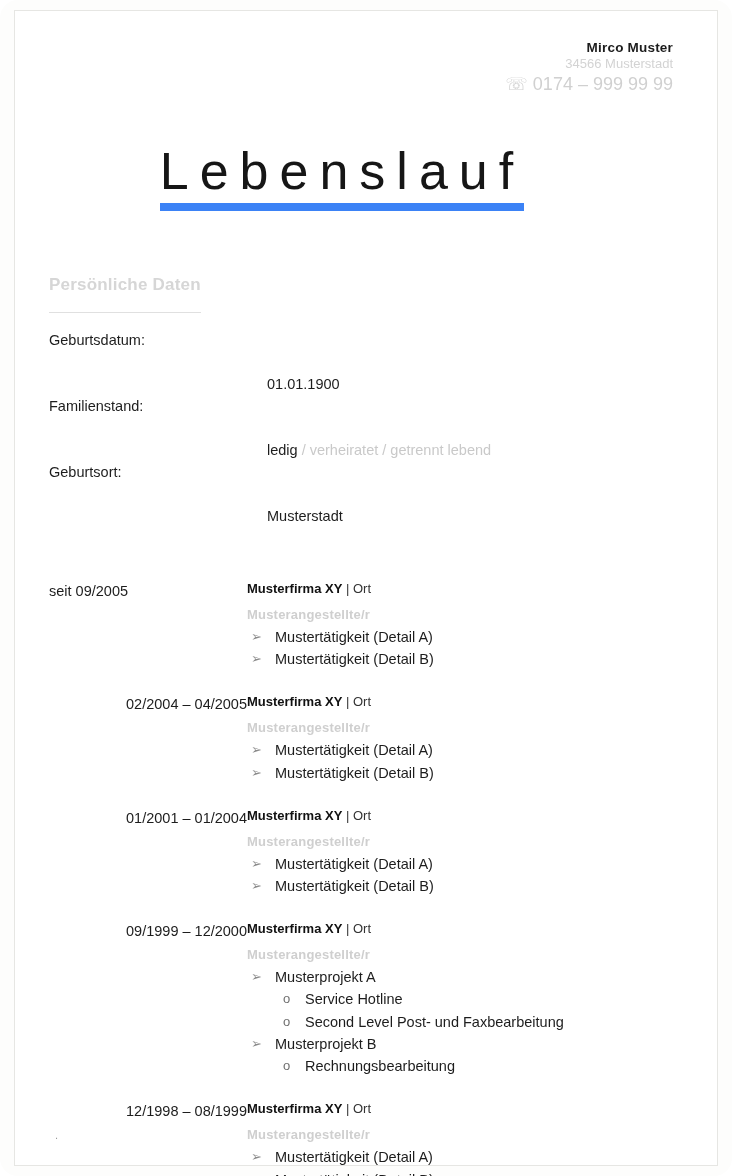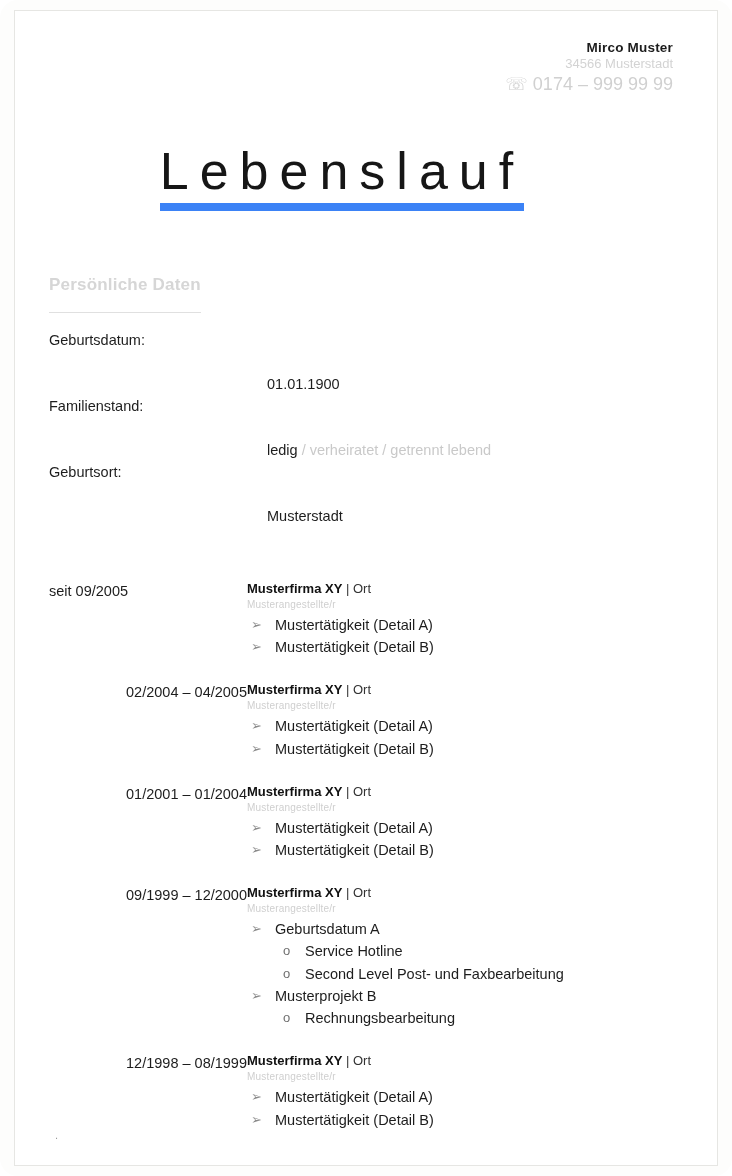--- a/index.html
+++ b/index.html
@@ -127,24 +127,24 @@
   .job-date.indent-2 { padding-left: 8px; text-align: right; }
   .job-body { flex: 1 1 auto; }
   .job-company {
     font-size: 13px;
     color: #111;
   }
   .job-company b { font-weight: bold; }
   .job-company .sep { font-weight: normal; color: #333; }
   .job-company .loc { font-weight: normal; color: #333; }
   .job-role {
-    font-size: 10px;
-    font-weight: normal;
+    font-size: 13px;
+    font-weight: bold;
     color: #cfcfcf;
-    margin-top: 3px;
+    margin-top: 11px;
     letter-spacing: .2px;
   }
   ul.tasks {
     list-style: none;
     margin: 5px 0 0 0;
     padding: 0;
   }
   ul.tasks > li {
     position: relative;
     font-size: 14.5px;
@@ -302,21 +302,21 @@
         <div class="job">
           <div class="job-date indent-1">09/1999 – 12/2000</div>
           <div class="job-body">
             <div class="job-company">
               <b>Musterfirma XY</b><span class="sep"> | </span><span class="loc">Ort</span>
             </div>
             <div class="job-role">Musterangestellte/r</div>
             <ul class="tasks">
               <li>
                 <span class="bullet">➢</span>
-                <span>Geburtsdatum A</span>
+                <span>Musterprojekt A</span>
                 <ul class="subtasks">
                   <li>
                     <span class="bullet">o</span>
                     <span>Service Hotline</span>
                   </li>
                   <li>
                     <span class="bullet">o</span>
                     <span>Second Level Post- und Faxbearbeitung</span>
                   </li>
                 </ul>

